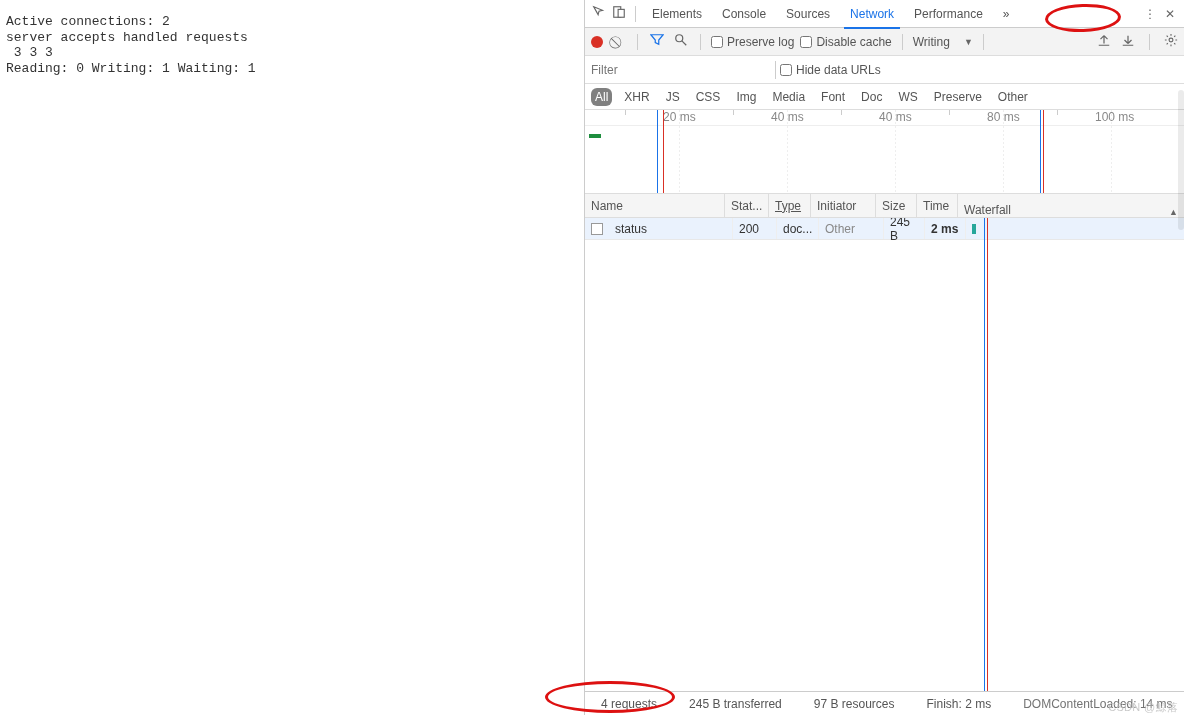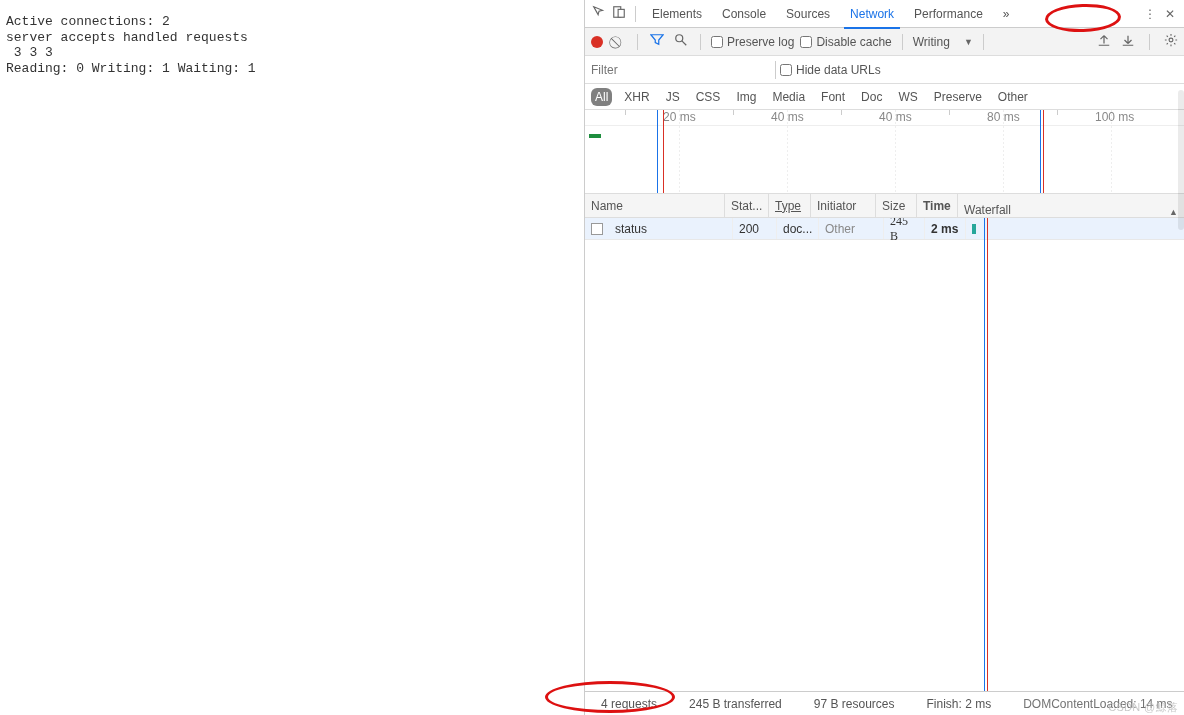--- a/index.html
+++ b/index.html
@@ -150,35 +150,35 @@
       color:#555;
       align-items:center;
       font-size:12px;
     }
     .tbl-head .col { border-right:1px solid #ddd; padding:0 6px; height:100%; display:flex; align-items:center; position:relative;}
     .col.name{width:140px;}
     .col.stat{width:44px;}
     .col.type{width:42px;text-decoration:underline;}
     .col.init{width:65px;}
     .col.size{width:41px;}
-    .col.time{width:41px;font-weight:bold;}
+    .col.time{width:41px;}
     .col.wf  { flex:1; border-right:none;align-items:flex-end;}
     .tbl-head .sortarrow{ position:absolute; right:6px; font-size:9px; color:#666;}
     
     .tbl-body { flex:1; overflow:hidden; position:relative;}
     .row {
       height:22px; display:flex; align-items:center; background:#eaf2fd; font-size:12px; color:#333;
       border-bottom:1px solid #e8e8e8;
     }
     .row .cell{ padding:0 6px; height:100%; display:flex; align-items:center; border-right:1px solid #eee;}
     .cell.name{width:148px; gap:12px;}
     .cell.stat{width:44px;}
     .cell.type{width:42px;}
     .cell.init{width:65px; color:#888;}
-    .cell.size{width:41px;font-family:Liberation Serif, serif;}
+    .cell.size{width:41px;}
     .cell.time{width:41px;font-weight:bold;}
     .cell.wf  { flex:1; border-right:none; position:relative;}
     .cell .doc-icon{ width:12px; height:12px; border:1px solid #999; background:#fff; position:relative;}
     .cell.wf .mini-bar{ position:absolute; top:6px; height:10px; width:4px; background:#26a69a;}
     
     .wf-vlines{ position:absolute; top:0; bottom:0; pointer-events:none;}
     .wf-vlines .vline-blue{ position:absolute; top:0; bottom:0; width:1px; background:#1a73e8;}
     .wf-vlines .vline-red { position:absolute; top:0; bottom:0; width:1px; background:#d93025;}
     
     .status-bar {

